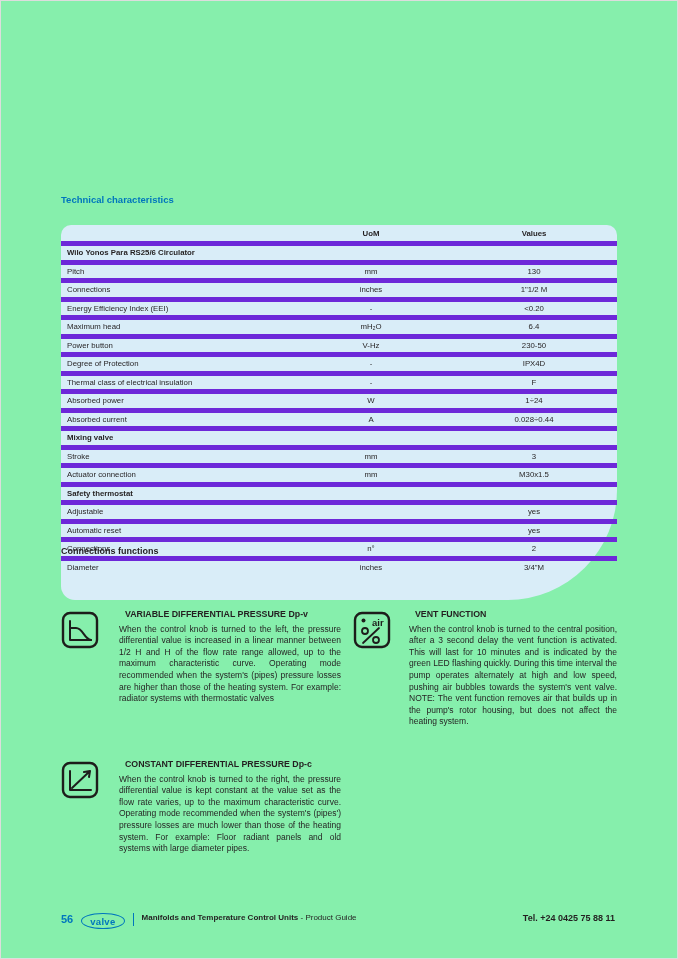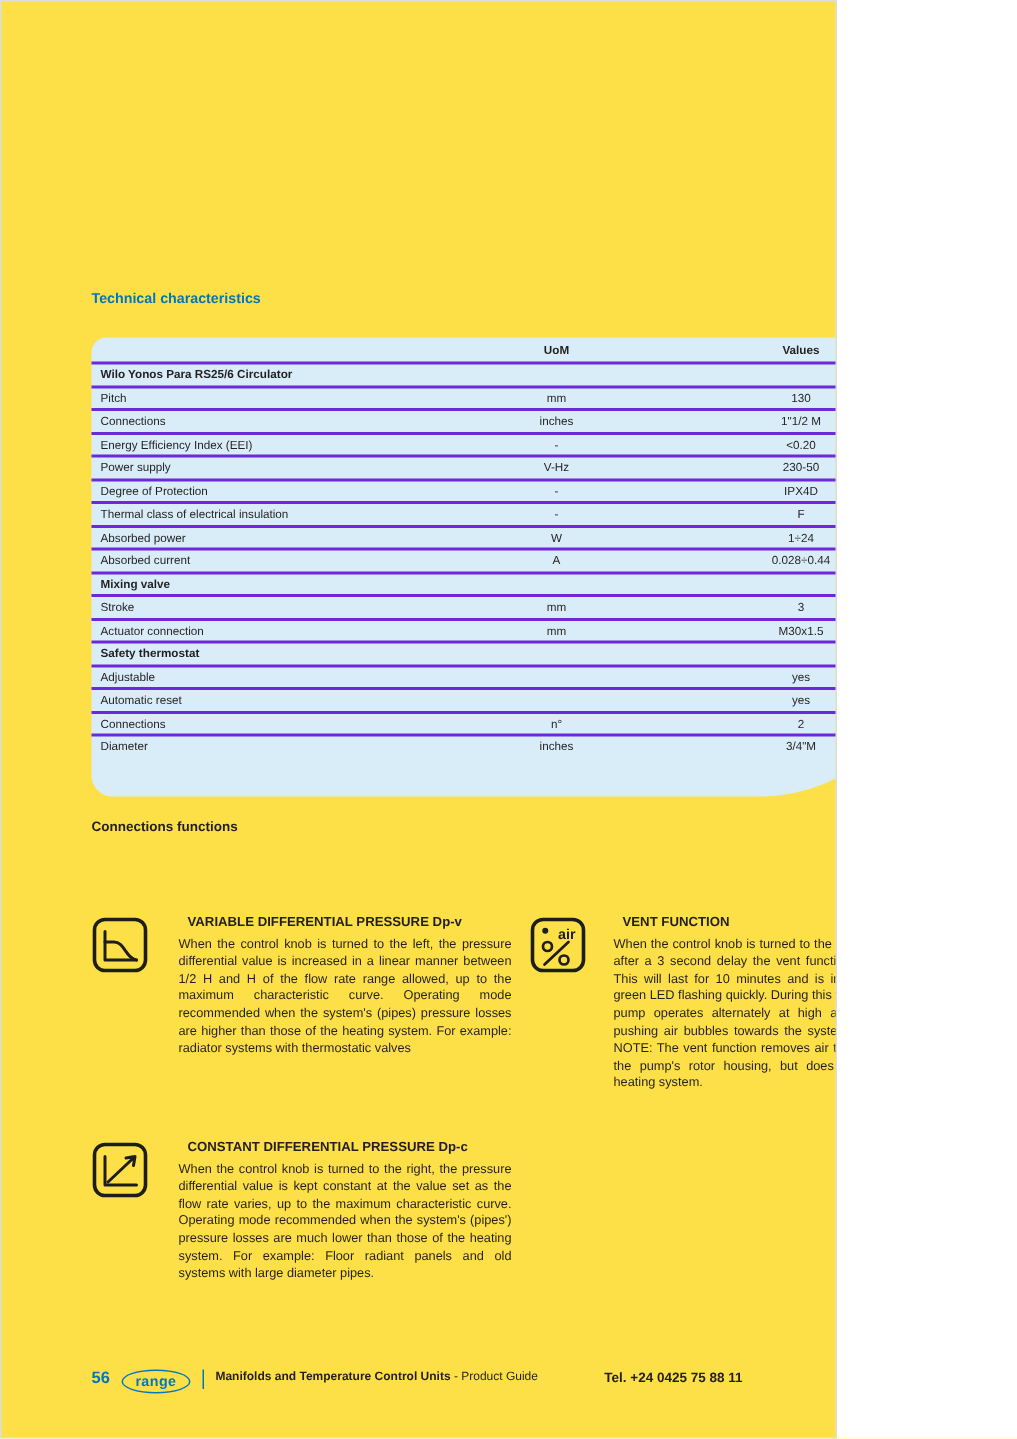--- a/index.html
+++ b/index.html
@@ -1,39 +1,39 @@
 <!DOCTYPE html>
 <html><head>
 <meta charset="utf-8">
 <style>
   html,body{margin:0;padding:0;background:#fff;}
   .page{
     position:relative;
-    width:558px;height:959px;
-    background:#fde047;
+    width:678px;height:959px;
+    background:#86efac;
     border:1px solid #ddd;
     box-sizing:border-box;
     font-family:"Liberation Sans", sans-serif;
     color:#231f20;
     overflow:hidden;
   }
   
   .section-title{
     position:absolute;left:60px;top:193px;
     font-size:9.5px;font-weight:bold;color:#0076bd;
   }
   
   .table-panel{
     position:absolute;left:60px;top:224px;width:556px;
     background:#d9edf8;
     border-radius:10px 10px 110px 14px;
     padding-bottom:26px;
     box-sizing:border-box;
   }
-  .thead,.trow{display:flex;align-items:center;border-bottom:2px solid #6d28d9;}
+  .thead,.trow{display:flex;align-items:center;border-bottom:5px solid #6d28d9;}
   .thead{height:16px;font-weight:bold;}
   .trow{height:13.5px;}
   .c1{width:230px;padding-left:6px;font-size:7.8px;box-sizing:border-box;}
   .c2{width:160px;text-align:center;font-size:7.8px;}
   .c3{flex:1;text-align:center;font-size:7.8px;}
   .thead .c2,.thead .c3{font-size:7.8px;}
   .trow.sec .c1{font-weight:bold;}
   
   .circ-title{
     position:absolute;left:60px;top:545px;
@@ -104,21 +104,26 @@
       <div class="c1">Connections</div>
       <div class="c2">inches</div>
       <div class="c3">1"1/2 M</div>
     </div>
     <div class="trow">
       <div class="c1">Energy Efficiency Index (EEI)</div>
       <div class="c2">-</div>
       <div class="c3">&lt;0.20</div>
     </div>
     <div class="trow">
-      <div class="c1">Power supply</div>
+      <div class="c1">Maximum head</div>
+      <div class="c2">mH₂O</div>
+      <div class="c3">6.4</div>
+    </div>
+    <div class="trow">
+      <div class="c1">Power button</div>
       <div class="c2">V-Hz</div>
       <div class="c3">230-50</div>
     </div>
     <div class="trow">
       <div class="c1">Degree of Protection</div>
       <div class="c2">-</div>
       <div class="c3">IPX4D</div>
     </div>
     <div class="trow">
       <div class="c1">Thermal class of electrical insulation</div>
@@ -213,19 +218,19 @@
       <path class="stroke" d="M11 27 L29 10 M29 10 l-6 1 M29 10 l-1 6" stroke-width="2"></path>
     </svg>
   </div>
   <div class="fn-text" id="dpc-text">
     <div class="fn-title">CONSTANT DIFFERENTIAL PRESSURE Dp-c</div>
     <div>When the control knob is turned to the right, the pressure differential value is kept constant at the value set as the flow rate varies, up to the maximum characteristic curve. Operating mode recommended when the system's (pipes') pressure losses are much lower than those of the heating system. For example: Floor radiant panels and old systems with large diameter pipes.</div>
   </div>
 
   <div class="footer">
     <span class="page-num">56</span>
-    <span class="brand-logo">range</span>
+    <span class="brand-logo">valve</span>
     <span class="footer-divider"></span>
     <span class="doc-title"><b>Manifolds and Temperature Control Units</b>&nbsp;<span>- Product  Guide</span></span>
     <span class="phone">Tel. +24 0425 75 88 11</span>
   </div>
 
 </div>
 
 </body></html>

